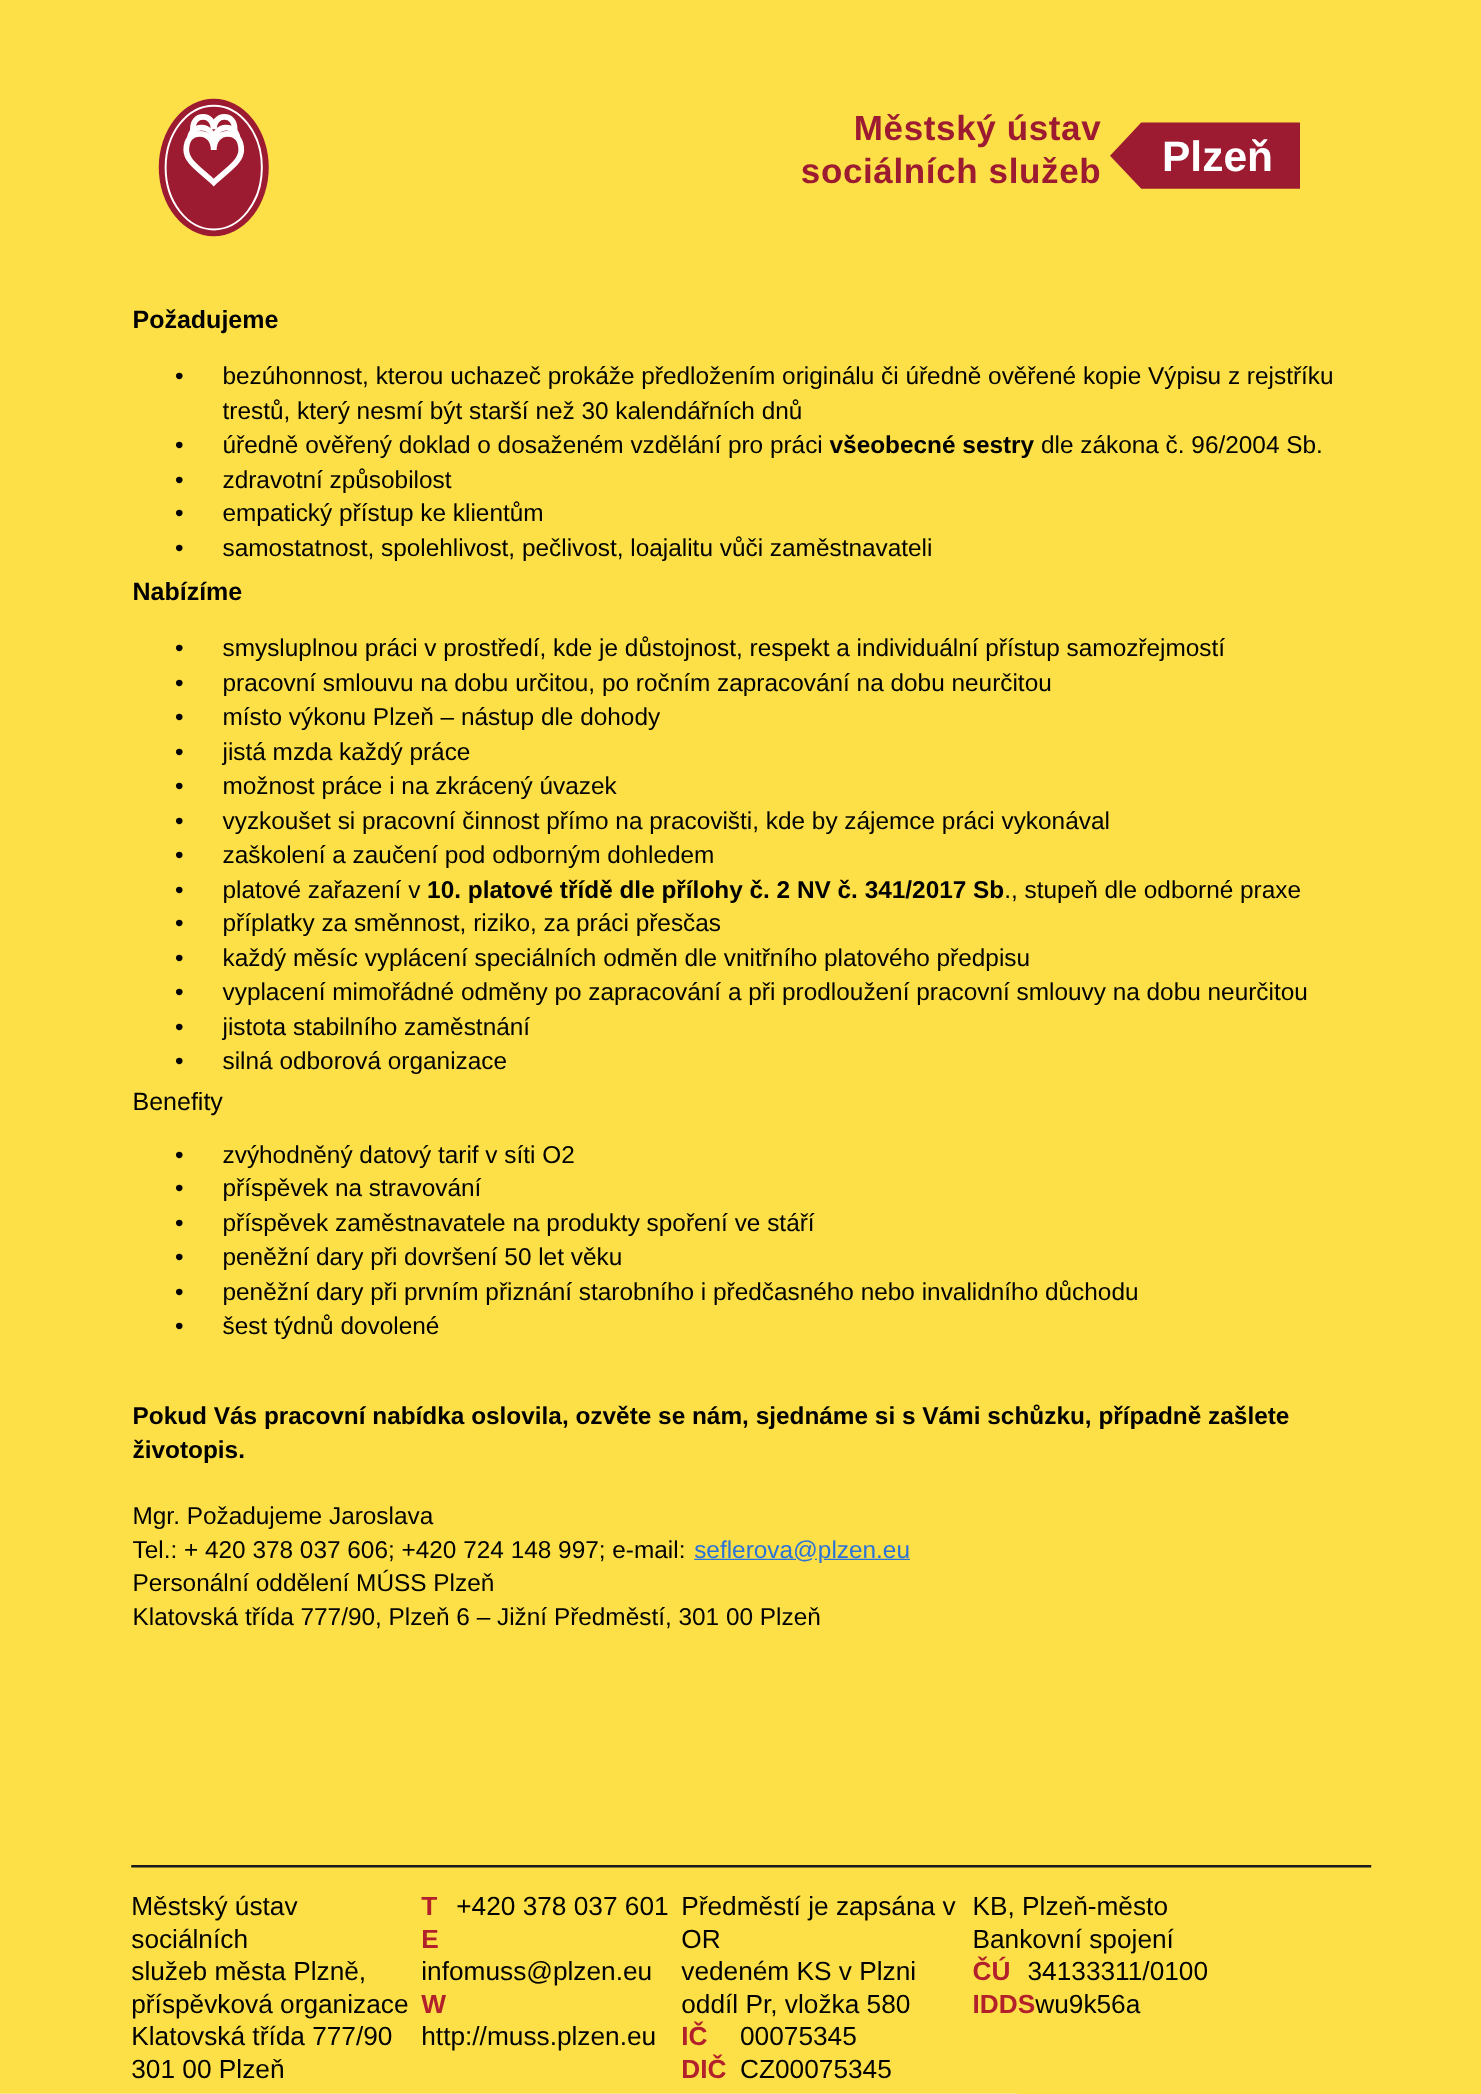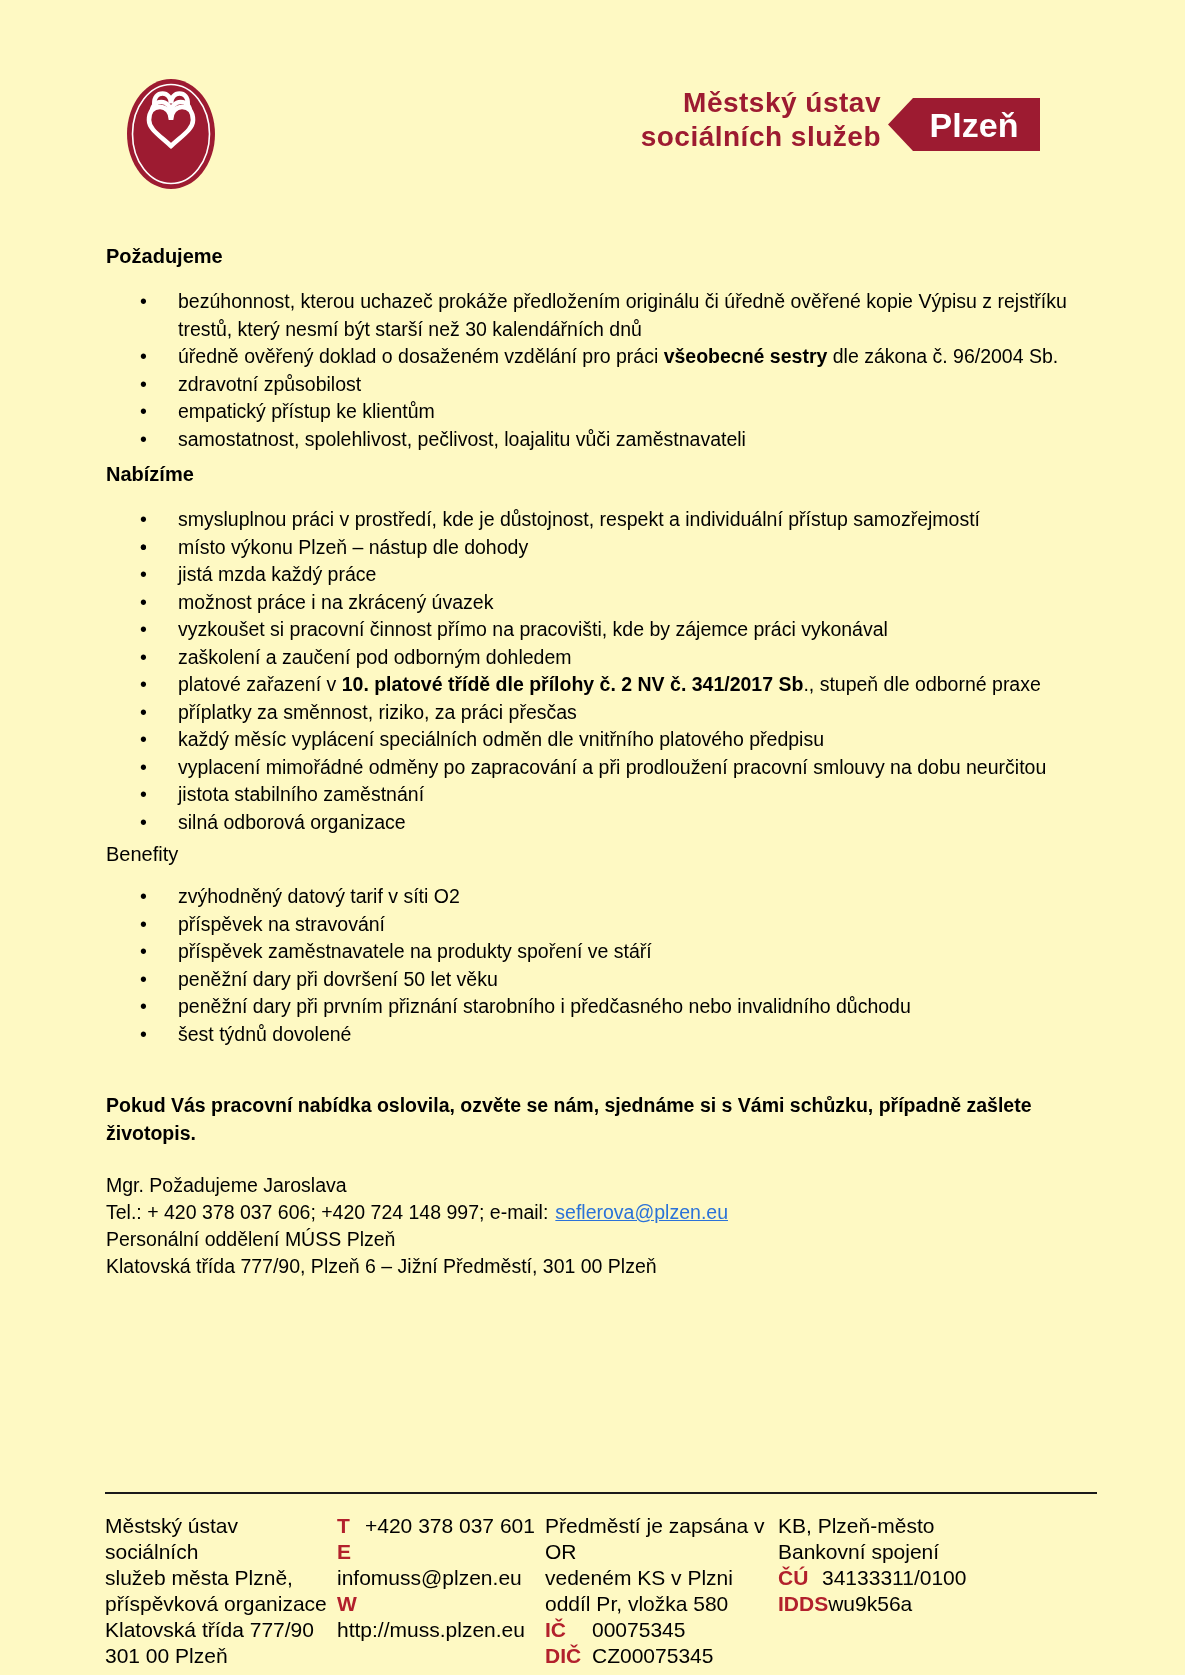--- a/index.html
+++ b/index.html
@@ -1,19 +1,19 @@
 <!DOCTYPE html>
 <html lang="cs" style="--brand: #9d1b31; --footer-label: #b2202c; --link: #2b72d8; --text: #000000;"><head>
 <meta charset="utf-8">
 <style>
   html,body{margin:0;padding:0;background:#e8e8e8;}
   .page{
     position:relative;
     width:1185px;height:1675px;
-    background:#fef9c3;
+    background:#fde047;
     font-family:"Liberation Sans", sans-serif;
     color:var(--text,#000);
     font-size:19.5px;
     line-height:27.5px;
     margin:0 auto;
     overflow:hidden;
   }
   
   .header{position:relative;height:190px;}
   .logo{position:absolute;left:126px;top:78px;color:var(--brand,#9d1b31);}
@@ -86,21 +86,21 @@
         <li><span class="bullet">•</span><span>zdravotní způsobilost</span></li>
         <li><span class="bullet">•</span><span>empatický přístup ke klientům</span></li>
         <li><span class="bullet">•</span><span>samostatnost, spolehlivost, pečlivost, loajalitu vůči zaměstnavateli</span></li>
       </ul>
   </section>
 
   <section>
     <h2 class="sec-h mt2 bold">Nabízíme</h2>
     <ul class="blist">
         <li><span class="bullet">•</span><span>smysluplnou práci v prostředí, kde je důstojnost, respekt a individuální přístup samozřejmostí</span></li>
-        <li><span class="bullet">•</span></li>
+        <li><span class="bullet">•</span><span>pracovní smlouvu na dobu určitou, po ročním zapracování na dobu neurčitou</span></li>
         <li><span class="bullet">•</span><span>místo výkonu Plzeň – nástup dle dohody</span></li>
         <li><span class="bullet">•</span><span>jistá mzda každý práce</span></li>
         <li><span class="bullet">•</span><span>možnost práce i na zkrácený úvazek</span></li>
         <li><span class="bullet">•</span><span>vyzkoušet si pracovní činnost přímo na pracovišti, kde by zájemce práci vykonával</span></li>
         <li><span class="bullet">•</span><span>zaškolení a zaučení pod odborným dohledem</span></li>
         <li><span class="bullet">•</span><span>platové zařazení v </span><strong>10. platové třídě dle přílohy č. 2 NV č. 341/2017 Sb</strong><span>., stupeň dle odborné praxe</span></li>
         <li><span class="bullet">•</span><span>příplatky za směnnost, riziko, za práci přesčas</span></li>
         <li><span class="bullet">•</span><span>každý měsíc vyplácení speciálních odměn dle vnitřního platového předpisu</span></li>
         <li><span class="bullet">•</span><span>vyplacení mimořádné odměny po zapracování a při prodloužení pracovní smlouvy na dobu neurčitou</span></li>
         <li><span class="bullet">•</span><span>jistota stabilního zaměstnání</span></li>

